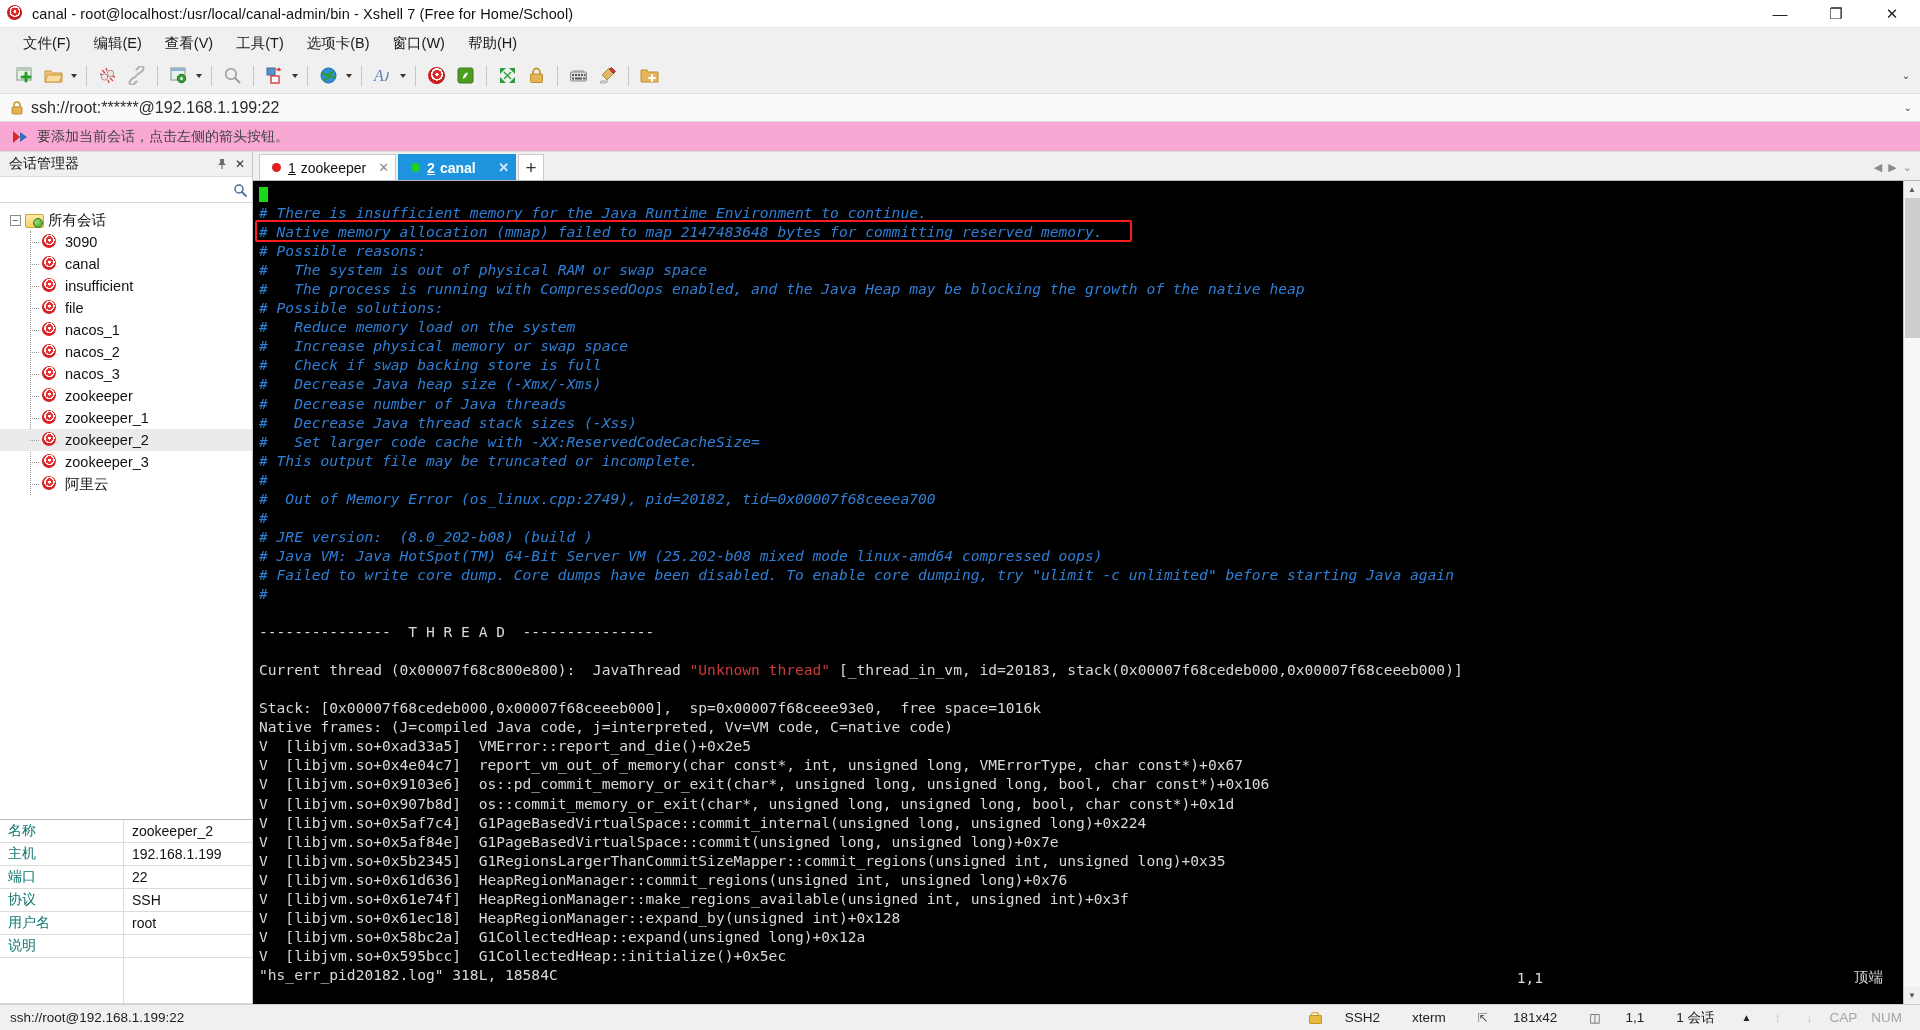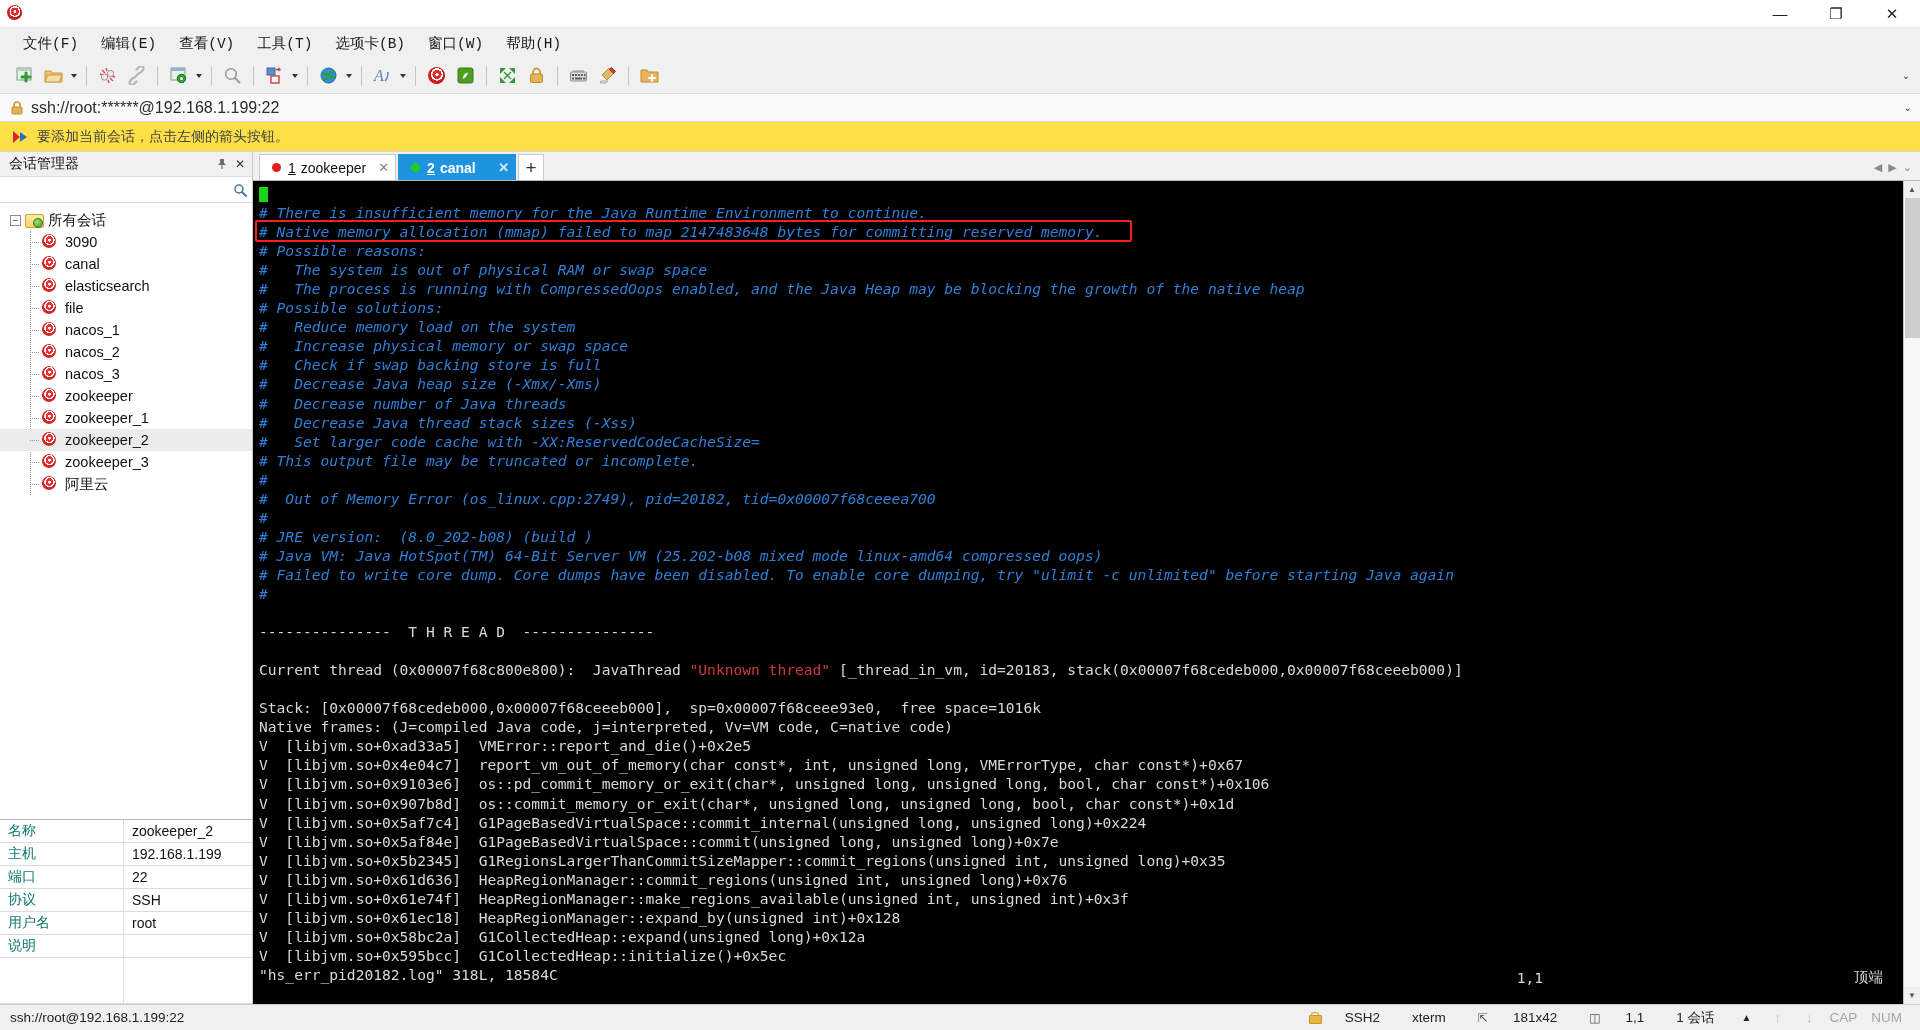--- a/index.html
+++ b/index.html
@@ -31,21 +31,21 @@
   .title-text { font-size: 14.5px; color: #111; letter-spacing: .1px; }
   .win-btns { margin-left: auto; display: flex; height: 100%; }
   .win-btn {
     width: 56px; height: 100%; display: flex; align-items: center; justify-content: center;
     font-size: 15px; color: #222;
   }
 
   
   .menubar {
     height: 30px; background: #f0f0f0; display: flex; align-items: center;
-    padding-left: 14px; flex: 0 0 30px; font-family: Liberation Mono, monospace;
+    padding-left: 14px; flex: 0 0 30px;
   }
   .menu-item {
     font-size: 14.5px; color: #1a1a1a; padding: 4px 9px; margin-right: 5px;
     white-space: nowrap;
   }
 
   
   .toolbar {
     height: 36px; background: #f0f0f0; display: flex; align-items: center;
     padding-left: 10px; border-bottom: 1px solid #dcdcdc; flex: 0 0 36px;
@@ -70,21 +70,21 @@
   .addrbar {
     height: 28px; background: #fafafa; display: flex; align-items: center;
     border-bottom: 1px solid #dcdcdc; padding-left: 10px; flex: 0 0 28px;
   }
   .addr-lock { margin-right: 7px; display:flex; }
   .addr-text { font-size: 16px; color: #2b2b2b; }
   .addr-caret { margin-left: auto; margin-right: 8px; font-size: 10px; color: #444; }
 
   
   .noticebar {
-    height: 30px; background: #fde047; display: flex; align-items: center;
+    height: 30px; background: #f9a8d4; display: flex; align-items: center;
     padding-left: 12px; border-bottom: 1px solid #d9d9d9; flex: 0 0 30px;
   }
   .notice-text { font-size: 14px; color: #444; }
 
   
   .workspace { flex: 1; display: flex; min-height: 0; }
 
   
   .sidebar {
     width: 253px; flex: 0 0 253px; background: #ffffff;
@@ -233,20 +233,21 @@
 
   svg { display: block; }
 </style>
 </head>
 <body>
 
 <div class="titlebar">
   <div class="title-icon">
       <div class="spiral"></div>
     </div>
+  <div class="title-text">canal - root@localhost:/usr/local/canal-admin/bin - Xshell 7 (Free for Home/School)</div>
   <div class="win-btns">
     <div class="win-btn">—</div>
     <div class="win-btn">❐</div>
     <div class="win-btn close">✕</div>
   </div>
 </div>
 
 <div class="menubar">
   <div class="menu-item">文件(F)</div>
   <div class="menu-item">编辑(E)</div>
@@ -461,21 +462,21 @@
             <span class="sess-ic">
               <span class="spiral-sm"></span>
             </span>
             <span class="tree-label">canal</span>
           </div>
           <div class="tree-item">
             <span class="dash"></span>
             <span class="sess-ic">
               <span class="spiral-sm"></span>
             </span>
-            <span class="tree-label">elasticsearch</span>
+            <span class="tree-label">insufficient</span>
           </div>
           <div class="tree-item">
             <span class="dash"></span>
             <span class="sess-ic">
               <span class="spiral-sm"></span>
             </span>
             <span class="tree-label">file</span>
           </div>
           <div class="tree-item">
             <span class="dash"></span>

